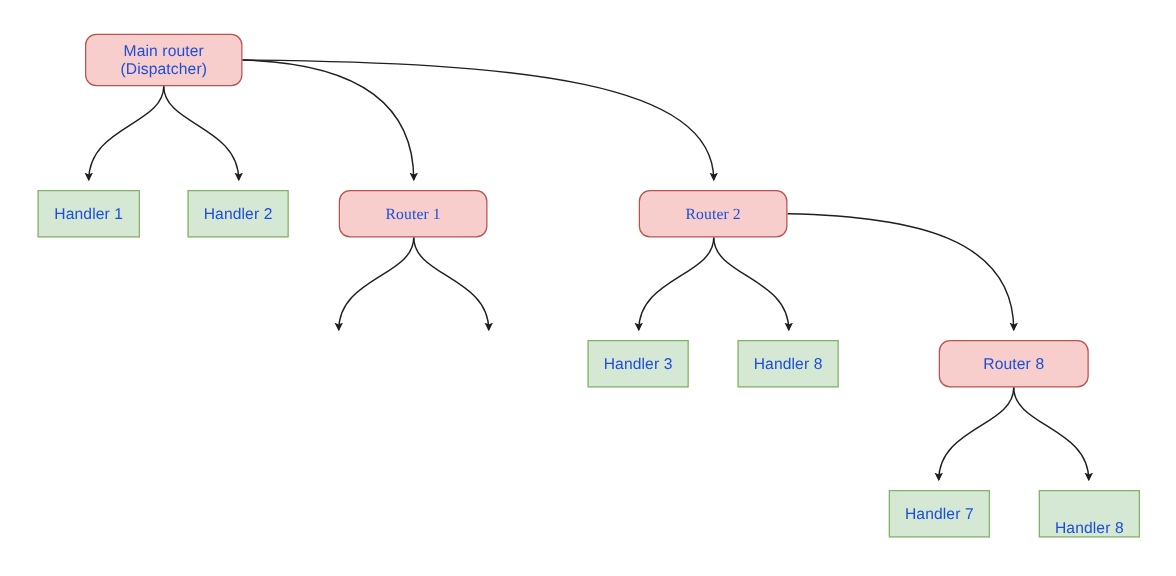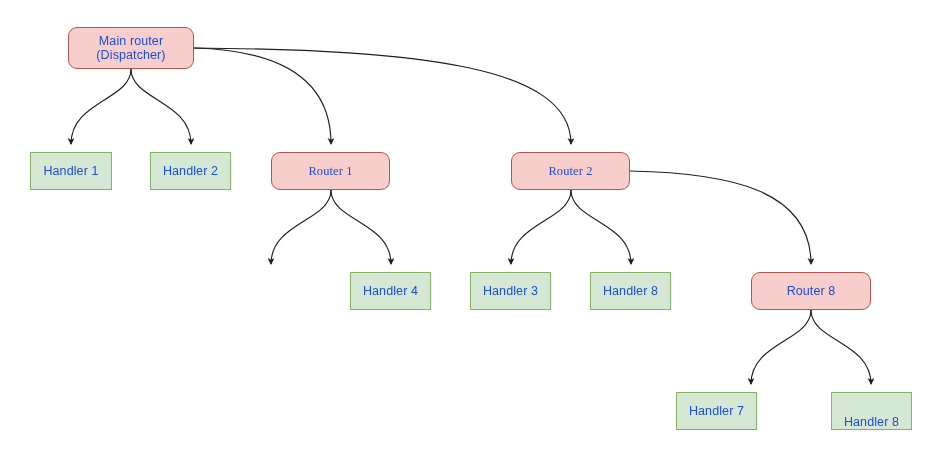--- a/index.html
+++ b/index.html
@@ -98,37 +98,34 @@
 
   <div class="node router" style="left:271px; top:152px; width:119px; height:38px;font-family:Liberation Serif, serif;">
     <span class="node-label">Router 1</span>
   </div>
 
   <div class="node router" style="left:511px; top:152px; width:119px; height:38px;font-family:Liberation Serif, serif;">
     <span class="node-label">Router 2</span>
   </div>
 
 
-  <div class="node handler" style="left:350px; top:272px; width:81px; height:38px;">
-    <span class="node-label">Handler 4</span>
-  </div>
 
   <div class="node handler" style="left:470px; top:272px; width:81px; height:38px;">
     <span class="node-label">Handler 3</span>
   </div>
 
   <div class="node handler" style="left:590px; top:272px; width:81px; height:38px;">
     <span class="node-label">Handler 8</span>
   </div>
 
   <div class="node router" style="left:751px; top:272px; width:120px; height:38px;">
     <span class="node-label">Router 8</span>
   </div>
 
-  <div class="node handler" style="left:676px; top:392px; width:81px; height:38px;">
+  <div class="node handler" style="left:711px; top:392px; width:81px; height:38px;">
     <span class="node-label">Handler 7</span>
   </div>
 
   <div class="node handler" style="left:831px; top:392px; width:81px; height:38px;align-items:flex-end;">
     <span class="node-label">Handler 8</span>
   </div>
 
 </div>
 
 </body></html>

